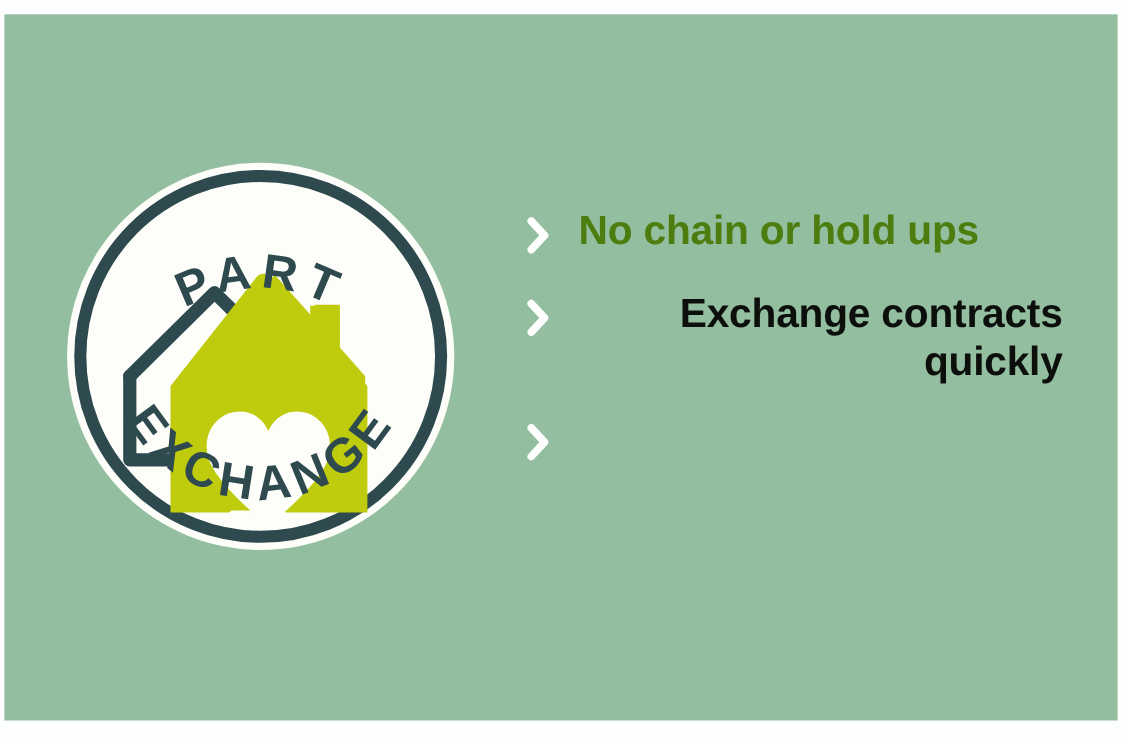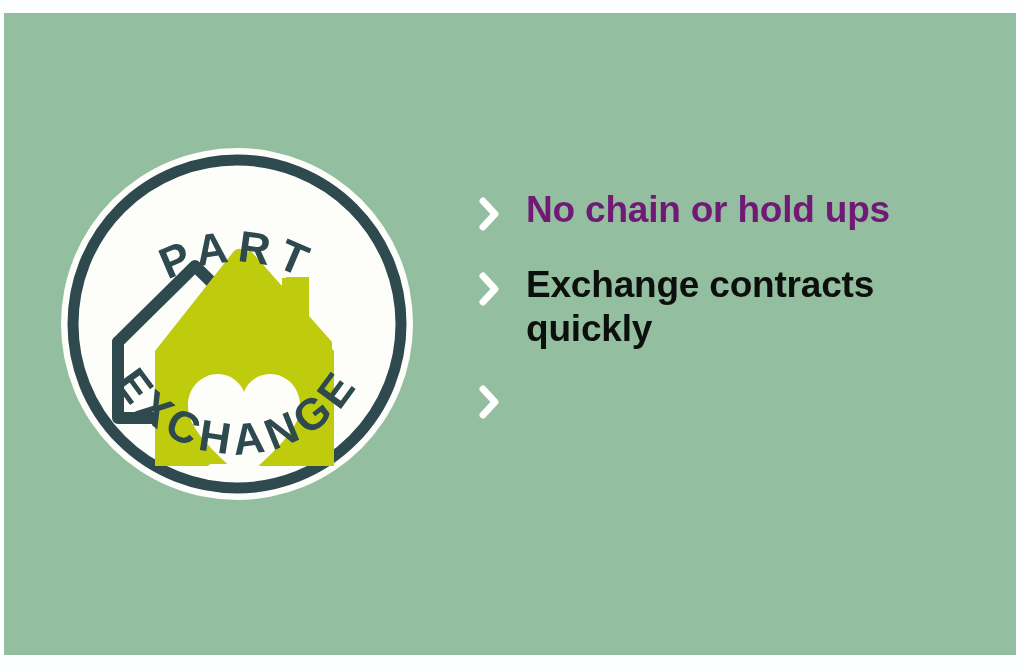--- a/index.html
+++ b/index.html
@@ -158,30 +158,30 @@
   </div>
 
   <div class="bullets">
 
     <div class="bullet-row">
       <span class="chev">
         <svg viewBox="0 0 30 46" xmlns="http://www.w3.org/2000/svg">
           <path d="M 9 10 L 21 23 L 9 36" fill="none" stroke="#ffffff" stroke-width="7" stroke-linecap="round" stroke-linejoin="round"></path>
         </svg>
       </span>
-      <span class="bullet-text" style="color: #701a75;">No chain or hold ups</span>
+      <span class="bullet-text" style="color: #4d7c0f;">No chain or hold ups</span>
     </div>
 
     <div class="bullet-row">
       <span class="chev">
         <svg viewBox="0 0 30 46" xmlns="http://www.w3.org/2000/svg">
           <path d="M 9 10 L 21 23 L 9 36" fill="none" stroke="#ffffff" stroke-width="7" stroke-linecap="round" stroke-linejoin="round"></path>
         </svg>
       </span>
-      <span class="bullet-text" style="color: rgb(13, 15, 12);">Exchange contracts quickly</span>
+      <span class="bullet-text" style="color: rgb(13, 15, 12); text-align: right;">Exchange contracts quickly</span>
     </div>
 
     <div class="bullet-row">
       <span class="chev">
         <svg viewBox="0 0 30 46" xmlns="http://www.w3.org/2000/svg">
           <path d="M 9 10 L 21 23 L 9 36" fill="none" stroke="#ffffff" stroke-width="7" stroke-linecap="round" stroke-linejoin="round"></path>
         </svg>
       </span>
     </div>
 

